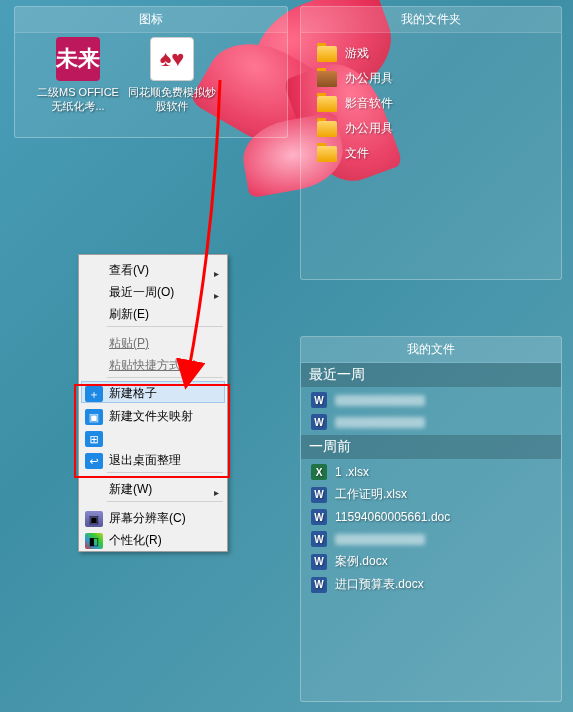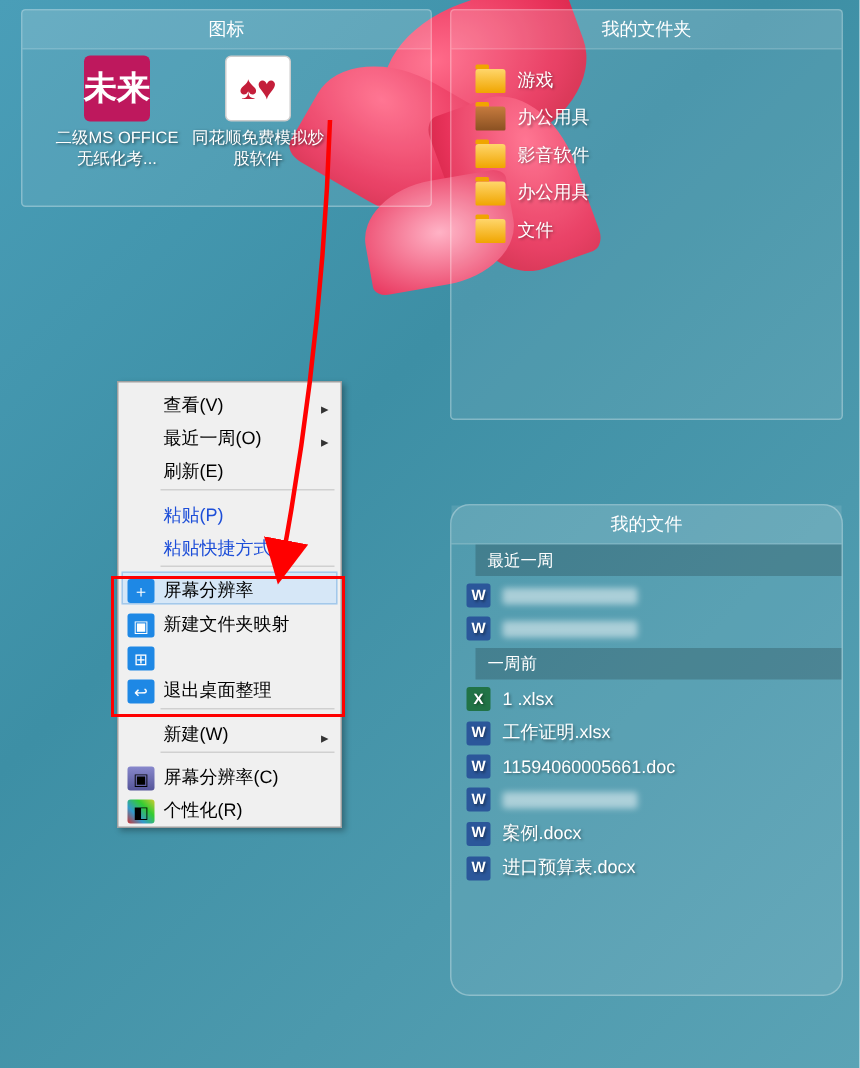--- a/index.html
+++ b/index.html
@@ -46,21 +46,21 @@
       background: rgba(255,255,255,0.1);
       border-bottom: 1px solid rgba(255,255,255,0.15);
     }
     .fence-icons {
       left: 14px; top: 6px; width: 274px; height: 132px;
     }
     .fence-folders {
       left: 300px; top: 6px; width: 262px; height: 274px;
     }
     .fence-files {
-      left: 300px; top: 336px; width: 262px; height: 328px; border-radius: 13px;
+      left: 300px; top: 336px; width: 262px; height: 366px;
     }
 
     
     .desktop-icon {
       position: absolute;
       width: 90px;
       text-align: center;
       color: #fff;
     }
     .desktop-icon .iconimg {
@@ -87,21 +87,21 @@
     }
     .folder-item .ficon::before {
       content:''; position:absolute; top:-3px; left:0; width:9px;height:3px;
       background:#f0a500; border-radius:1px 1px 0 0;
     }
     .folder-item.briefcase .ficon { background:linear-gradient(#c77b3e,#8a5122); }
 
     
     .section-hdr {
       background: rgba(0,0,0,0.18);
-      color: #fff; font-size: 11px; padding: 3px 8px; margin-left: 16px;
+      color: #fff; font-size: 14px; padding: 3px 8px;
     }
     .file-list { padding: 2px 0; }
     .file-item {
       display: flex; align-items: center; color: #fff; padding: 3px 10px;
       text-shadow: 1px 1px 2px rgba(0,0,0,0.4); font-size: 12px;
     }
     .file-item .doc-icon {
       width: 16px; height: 16px; margin-right: 8px;
       display: inline-flex; align-items:center; justify-content:center;
       font-size:10px; font-weight:bold; border-radius:2px;
@@ -126,21 +126,21 @@
     }
     .menu-item .mi-icon {
       width: 18px; height: 16px; margin-right: 6px;
       display:inline-flex; align-items:center; justify-content:center;
       font-size:11px;
     }
     .menu-item .mi-label { flex: 1; }
     .menu-item.has-sub::after {
       content: '▸'; position:absolute; right:6px; font-size:10px; color:#333;
     }
-    .menu-item.disabled { color: #1d4ed8; }
+    .menu-item.disabled { color: #737373; text-decoration: underline; }
     .menu-item.hover { background: #d6e7f7; border:1px solid #a3c8ea; height:22px; padding:0 5px 0 3px;}
     .menu-sep { height:1px; background:#d0d0d0; margin:3px 2px 3px 26px; }
 
     .mi-new-grid .mi-icon { background:#1e88e5; color:#fff; border-radius:2px;}
     .mi-new-map .mi-icon { background:#1e88e5; color:#fff; border-radius:2px;}
     .mi-onekey .mi-icon { background:#1e88e5; color:#fff; border-radius:2px;}
     .mi-exit .mi-icon { background:#1e88e5; color:#fff; border-radius:2px;}
     .mi-screen .mi-icon { background:linear-gradient(#88c,#559);border-radius:2px;}
     .mi-personal .mi-icon { background:linear-gradient(45deg,#c33,#39c,#3c3,#cc3);border-radius:2px;}
 
@@ -271,21 +271,21 @@
       <span class="mi-icon"></span>
       <span class="mi-label">粘贴(P)</span>
     </div>
     <div class="menu-item disabled">
       <span class="mi-icon"></span>
       <span class="mi-label">粘贴快捷方式(S)</span>
     </div>
     <div class="menu-sep"></div>
     <div class="menu-item hover mi-new-grid">
       <span class="mi-icon">＋</span>
-      <span class="mi-label">屏幕分辨率</span>
+      <span class="mi-label">新建格子</span>
     </div>
     <div class="menu-item mi-new-map">
       <span class="mi-icon">▣</span>
       <span class="mi-label">新建文件夹映射</span>
     </div>
     <div class="menu-item mi-onekey">
       <span class="mi-icon">⊞</span>
     </div>
     <div class="menu-item mi-exit">
       <span class="mi-icon">↩</span>

